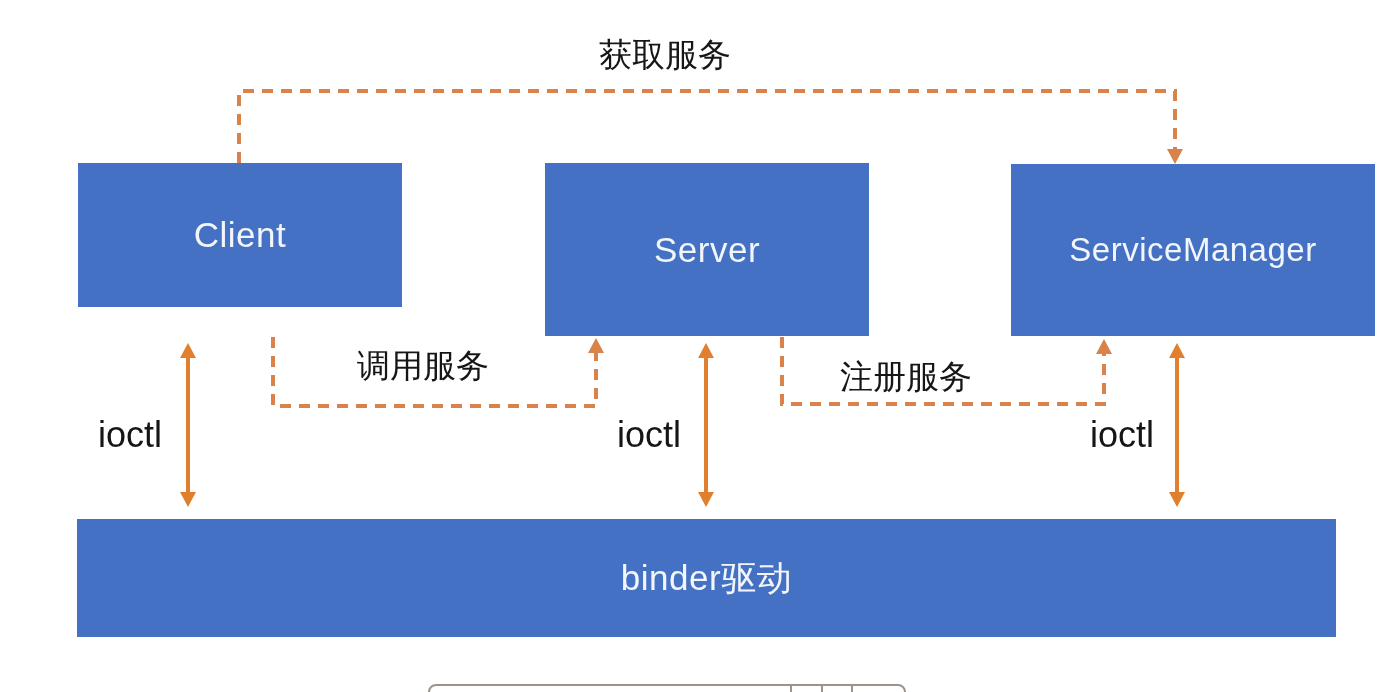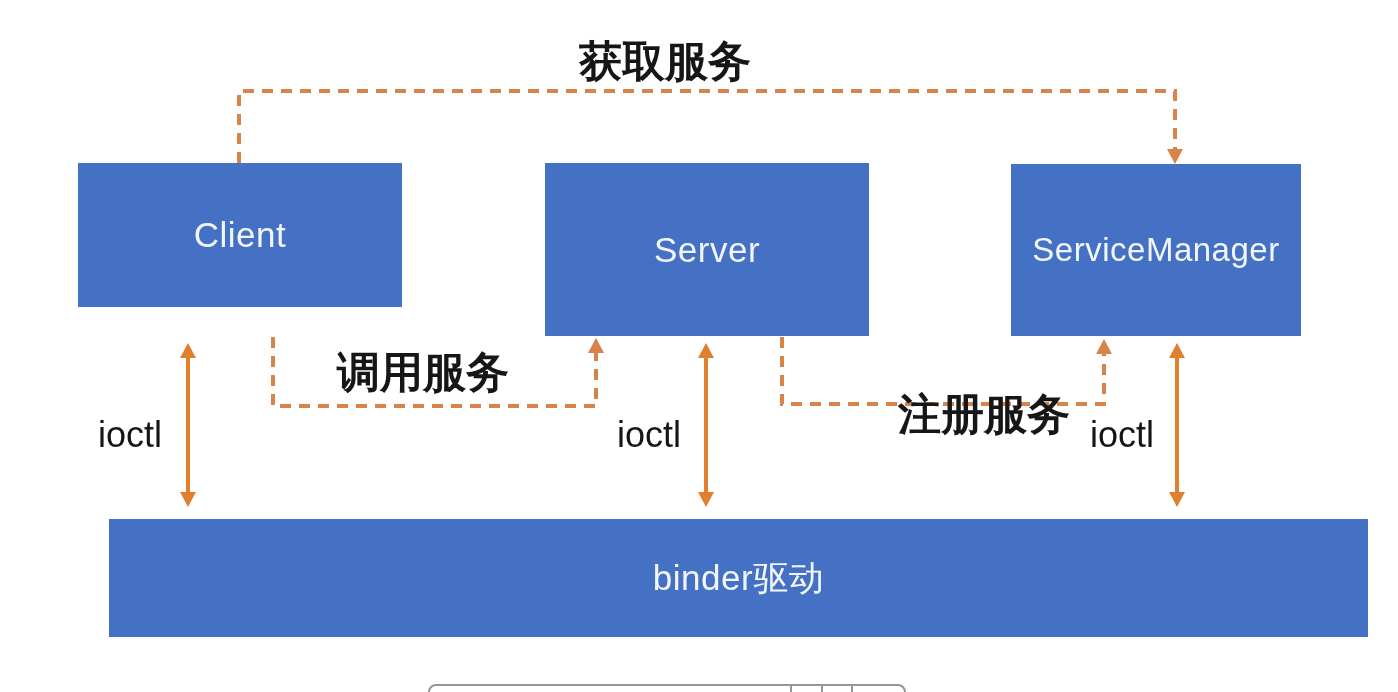--- a/index.html
+++ b/index.html
@@ -17,31 +17,31 @@
   .stage{
     position:relative;width:1398px;height:692px;overflow:hidden;background:var(--page-bg);
   }
   .node{
     position:absolute;background:var(--node-fill);color:var(--node-text);
     display:flex;align-items:center;justify-content:center;
     font-size:35px;letter-spacing:.5px;
   }
   .node.client{left:78px;top:163px;width:324px;height:144px;}
   .node.server{left:545px;top:163px;width:324px;height:173px;}
-  .node.service-manager{left:1011px;top:164px;width:290px;height:172px;font-size:33px;}
-  .node.binder-driver{left:77px;top:519px;width:1259px;height:118px;font-size:35px;margin-left:32px;}
+  .node.service-manager{left:1011px;top:164px;width:364px;height:172px;font-size:33px;}
+  .node.binder-driver{left:77px;top:519px;width:1259px;height:118px;font-size:35px;}
   .edge-label{
     position:absolute;transform:translateX(-50%);
     color:var(--label-text);white-space:nowrap;
   }
-  .edge-label.cjk{font-size:43px;font-weight:700;}
+  .edge-label.cjk{font-size:33px;font-weight:400;}
   .edge-label.latin{font-size:36px;text-align:right;}
   .lbl-get{left:665px;top:33px;}
   .lbl-call{left:423px;top:344px;}
-  .lbl-register{left:984px;top:355px;margin-top:31px;}
+  .lbl-register{left:906px;top:355px;}
   .lbl-ioctl-1{left:130px;top:414px;}
   .lbl-ioctl-2{left:649px;top:414px;}
   .lbl-ioctl-3{left:1122px;top:414px;}
   svg.connectors{position:absolute;left:0;top:0;width:1398px;height:692px;}
   .dash-line{fill:none;stroke:var(--connector-dashed);stroke-width:4;stroke-dasharray:11 8;}
   .dash-head{fill:var(--connector-dashed);stroke:none;}
   .solid-line{fill:none;stroke:var(--connector-solid);stroke-width:4;}
   .solid-head{fill:var(--connector-solid);stroke:none;}
   .bottom-bar{
     position:absolute;left:428px;top:684px;width:478px;height:30px;

